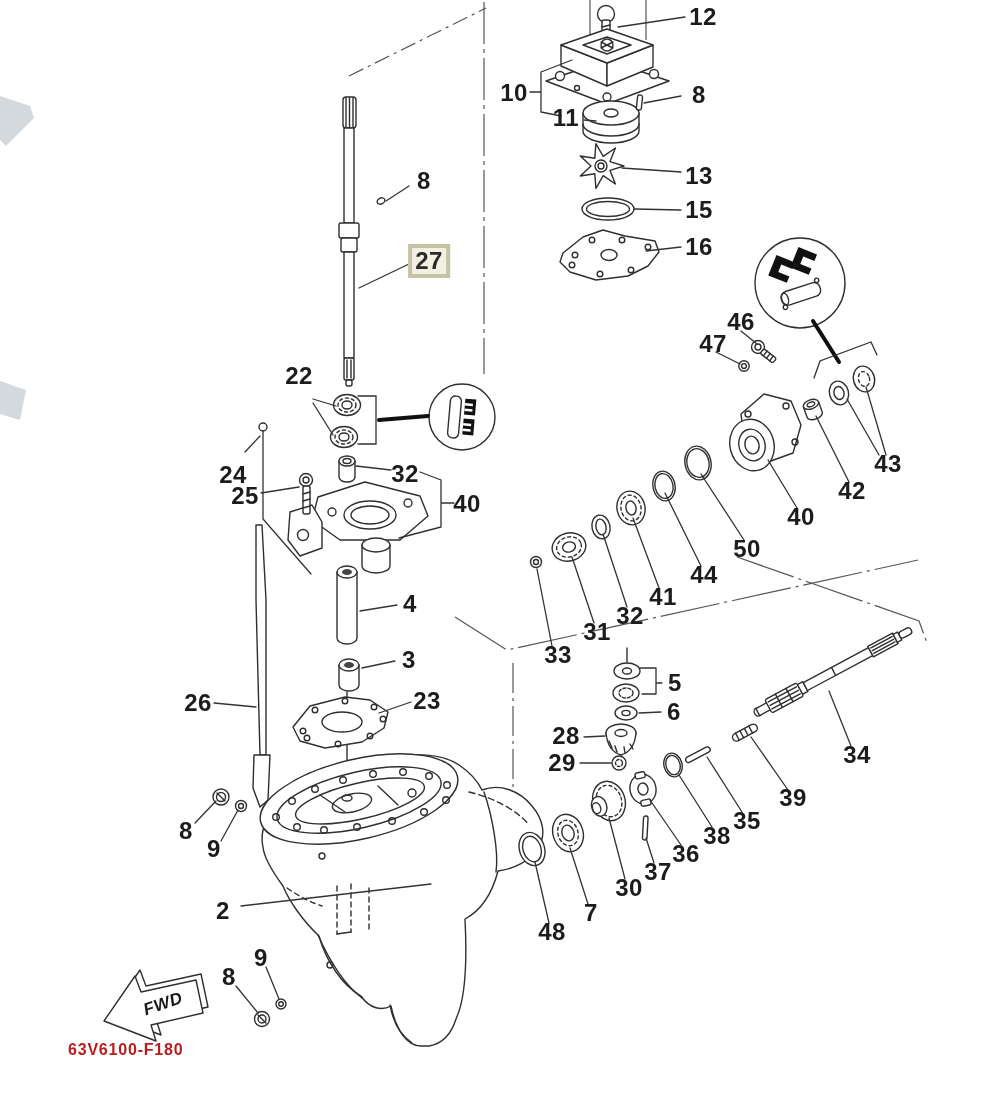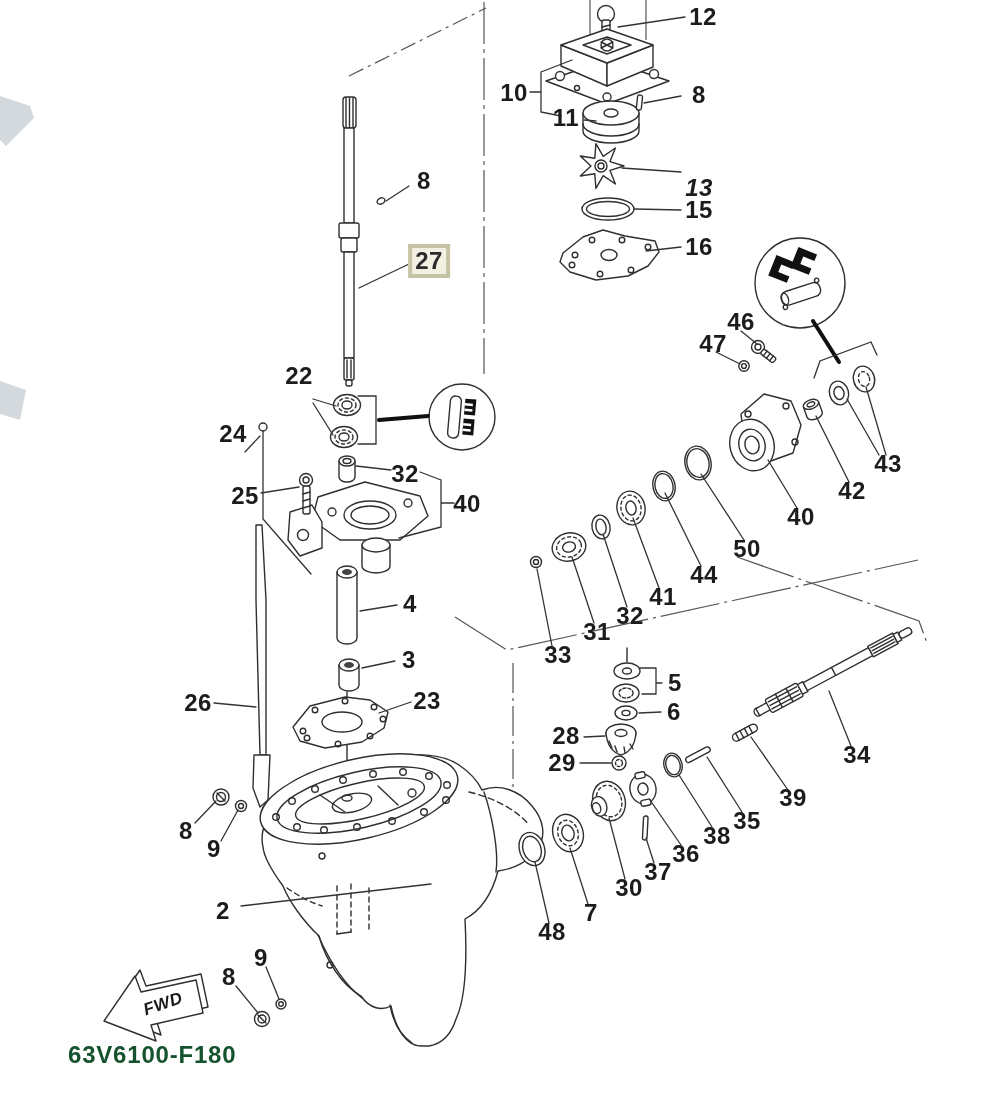--- a/index.html
+++ b/index.html
@@ -4,22 +4,22 @@
 <style>
   html,body{margin:0;padding:0;background:#fff;}
   #stage{position:relative;width:1000px;height:1117px;background:#ffffff;overflow:hidden;
          font-family:"Liberation Sans", sans-serif;}
   #art{position:absolute;left:0;top:0;width:1000px;height:1117px;}
   #labels-layer{position:absolute;left:0;top:0;width:1000px;height:879px;pointer-events:none;}
   .part-label{position:absolute;transform:translate(-50%,-50%);font-weight:bold;
               font-size:24px;line-height:1;color:#1c1c1c;letter-spacing:0.5px;
               pointer-events:auto;white-space:nowrap;}
   .part-label.hl{background:#f2f0e3;border:4px solid #c6c3a4;padding:1px 3px;color:#2b2b2b;}
-  #code-text{position:absolute;left:68px;top:1041px;font-weight:bold;font-size:24px;
-             color:#14532d;letter-spacing:0.8px;}
+  #code-text{position:absolute;left:68px;top:1041px;font-weight:bold;font-size:16px;
+             color:#b91c1c;letter-spacing:0.8px;}
   svg *{vector-effect:non-scaling-stroke;}
   .ln{stroke:#2f2f2f;stroke-width:1.4;fill:none;stroke-linecap:round;stroke-linejoin:round;}
   .fw{stroke:#2f2f2f;stroke-width:1.4;fill:#ffffff;stroke-linecap:round;stroke-linejoin:round;}
   .ld{stroke:#333;stroke-width:1.3;fill:none;stroke-linecap:round;}
   .cl{stroke:#555;stroke-width:1.2;fill:none;}
   .tk{stroke:#101010;stroke-width:4;fill:none;stroke-linecap:round;}
   .dk{fill:#111;stroke:none;}
 </style>
 </head>
 <body>
@@ -496,29 +496,29 @@
     <polygon class="fw" points="104,1021 135,976 141,992 196,980 203,1013 151,1025 156,1041" stroke-width="2.2"></polygon>
     <text x="143" y="1013" transform="rotate(-19 152 1006)" font-family="Liberation Sans, sans-serif" font-size="17" font-weight="bold" font-style="italic" fill="#1a1a1a" letter-spacing="0.5">FWD</text>
   </g>
 </svg>
 
 <div id="labels-layer">
       <div class="part-label" style="left: 703px; top: 17px;">12</div>
       <div class="part-label" style="left: 514px; top: 93px;">10</div>
       <div class="part-label" style="left: 699px; top: 95px;">8</div>
       <div class="part-label" style="left: 566px; top: 118px;">11</div>
-      <div class="part-label" style="left: 699px; top: 188px; font-style: italic;">13</div>
+      <div class="part-label" style="left: 699px; top: 176px;">13</div>
       <div class="part-label" style="left: 699px; top: 210px;">15</div>
       <div class="part-label" style="left: 699px; top: 247px;">16</div>
       <div class="part-label" style="left: 424px; top: 181px;">8</div>
       <div class="part-label hl" style="left: 429px; top: 261px;">27</div>
       <div class="part-label" style="left: 741px; top: 322px;">46</div>
       <div class="part-label" style="left: 713px; top: 344px;">47</div>
       <div class="part-label" style="left: 299px; top: 376px;">22</div>
-      <div class="part-label" style="left: 233px; top: 434px;">24</div>
+      <div class="part-label" style="left: 233px; top: 475px;">24</div>
       <div class="part-label" style="left: 405px; top: 474px;">32</div>
       <div class="part-label" style="left: 245px; top: 496px;">25</div>
       <div class="part-label" style="left: 467px; top: 504px;">40</div>
       <div class="part-label" style="left: 888px; top: 464px;">43</div>
       <div class="part-label" style="left: 852px; top: 491px;">42</div>
       <div class="part-label" style="left: 801px; top: 517px;">40</div>
       <div class="part-label" style="left: 747px; top: 549px;">50</div>
       <div class="part-label" style="left: 704px; top: 575px;">44</div>
       <div class="part-label" style="left: 663px; top: 597px;">41</div>
       <div class="part-label" style="left: 410px; top: 604px;">4</div>

